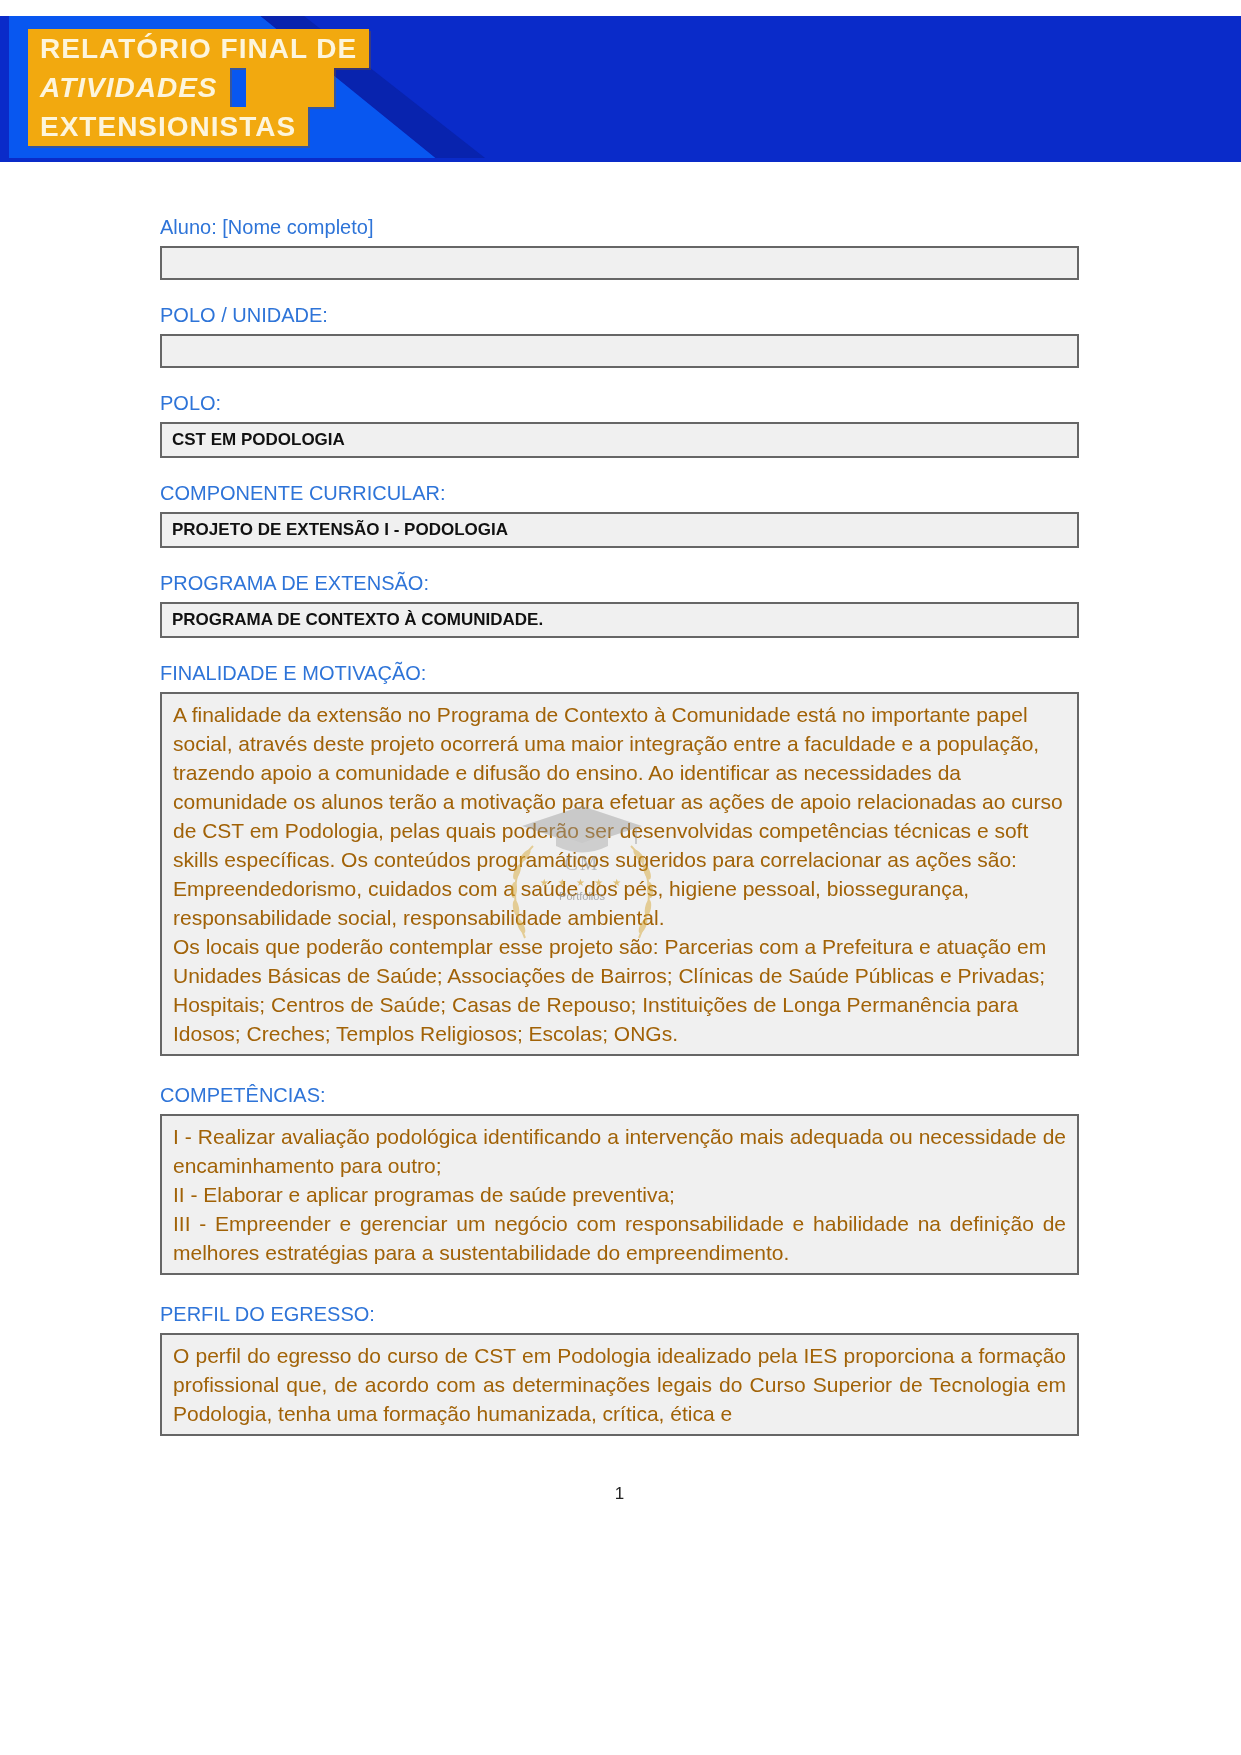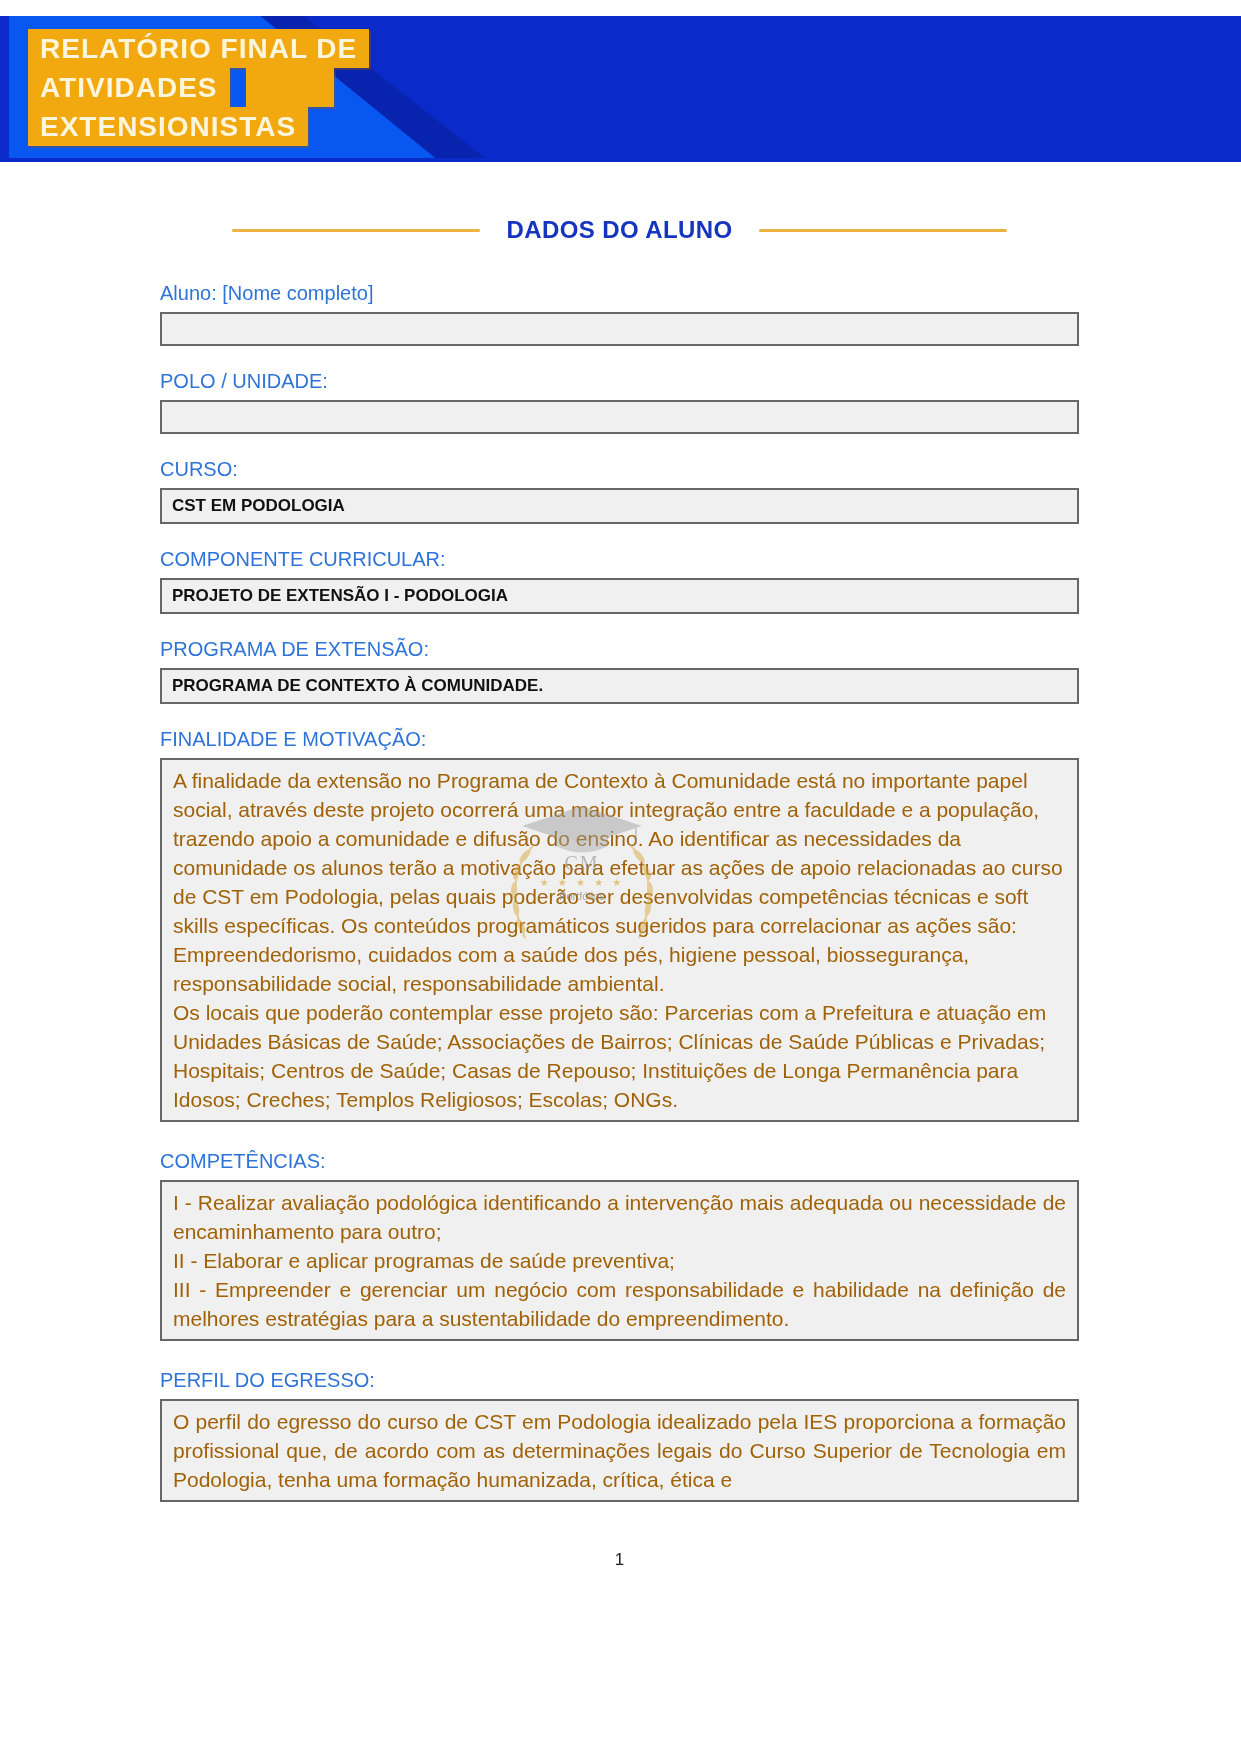--- a/index.html
+++ b/index.html
@@ -12,21 +12,21 @@
   .banner-dark { position:absolute; inset:0; background:#0A2BC9;
                  clip-path:polygon(21% 0, 100% 0, 100% 100%, 35.5% 100%); }
   .banner-dark-edge { position:absolute; inset:0; background:#0823AE;
                  clip-path:polygon(21% 0, 24.5% 0, 39.5% 100%, 35.5% 100%); }
   .banner-strip { position:absolute; left:0; top:0; width:9px; height:100%; background:#0A2BC9; }
   .banner-bottom { position:absolute; left:0; bottom:0; width:100%; height:4px; background:#0A2BC9; }
   .banner-box { position:absolute; left:28px; top:13px; line-height:0; }
   .bl { display:inline-block; background:#F2A90F; color:#FDF5DC; font-weight:700;
         font-size:28px; line-height:39px; padding:0 12px; letter-spacing:1px;
         box-shadow:2px 2px 0 rgba(140,85,5,.35); }
-  .bl-row { display:flex; gap:16px; }
+  .bl-row { display:flex; gap:16px;font-style:italic; }
   .bl-filler { width:88px; background:#F2A90F; box-shadow:2px 2px 0 rgba(140,85,5,.35); }
 
   
   .content { padding:54px 162px 0 160px; }
   .section-title-row { display:flex; align-items:center; justify-content:center; gap:26px; margin:0 10px 38px; }
   .rule { flex:0 0 248px; height:3px; background:#EDB340; border-radius:2px; }
   h1.page-title { font-size:24px; font-weight:700; color:#1535BE; letter-spacing:.4px; white-space:nowrap; }
 
   .field { margin-bottom:24px; }
   .flabel { color:#2E74D8; font-size:20px; line-height:23px; margin-bottom:7px; }
@@ -70,39 +70,34 @@
       <div class="bl-row">
         <div class="bl">ATIVIDADES</div>
         <div class="bl-filler"></div>
       </div>
       <div class="bl">EXTENSIONISTAS</div>
     </div>
   </header>
 
   <main class="content">
 
-    <div class="section-title-row">
-      <span class="rule"></span>
-      <h1 class="page-title">DADOS DO ALUNO</h1>
-      <span class="rule"></span>
-    </div>
 
     <div class="field">
       <div class="flabel">Aluno: [Nome completo]</div>
       <div class="box input"></div>
     </div>
 
 
     <div class="field">
       <div class="flabel">POLO / UNIDADE:</div>
       <div class="box input"></div>
     </div>
 
     <div class="field">
-      <div class="flabel">CURSO:</div>
+      <div class="flabel">POLO:</div>
       <div class="box filled">CST EM PODOLOGIA</div>
     </div>
 
     <div class="field">
       <div class="flabel">COMPONENTE CURRICULAR:</div>
       <div class="box filled">PROJETO DE EXTENSÃO I - PODOLOGIA</div>
     </div>
 
     <div class="field">
       <div class="flabel">PROGRAMA DE EXTENSÃO:</div>

